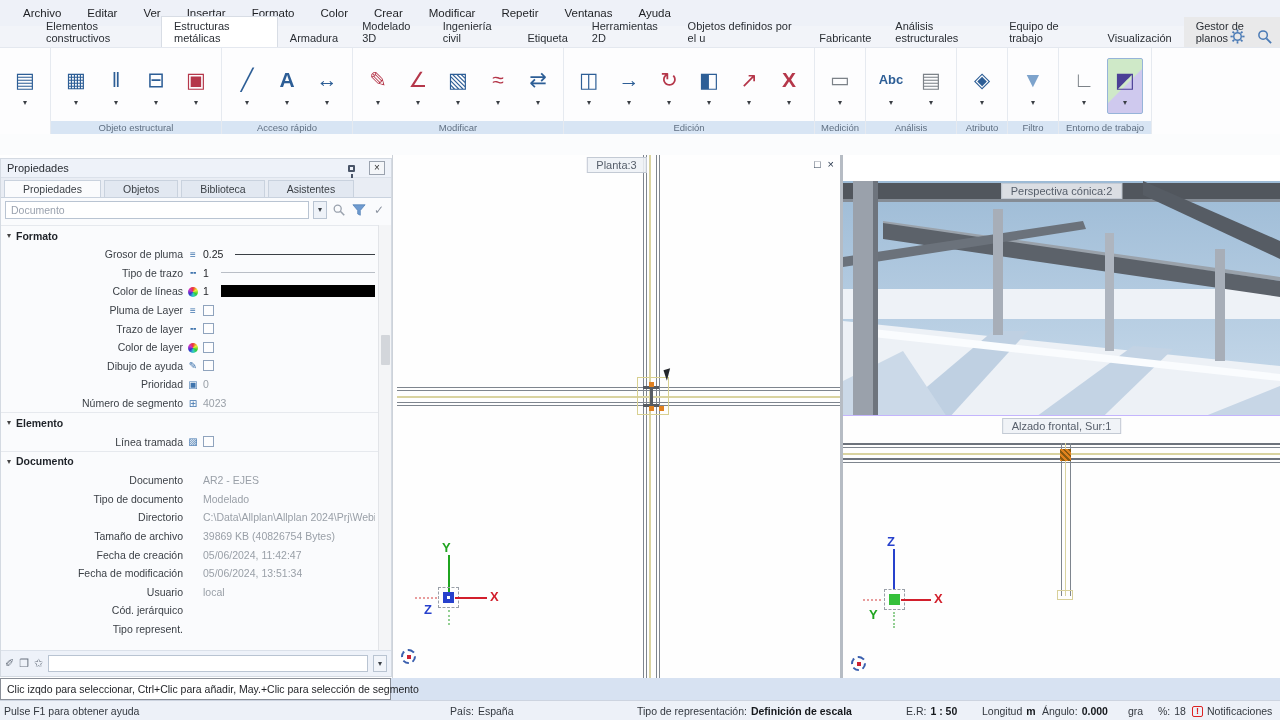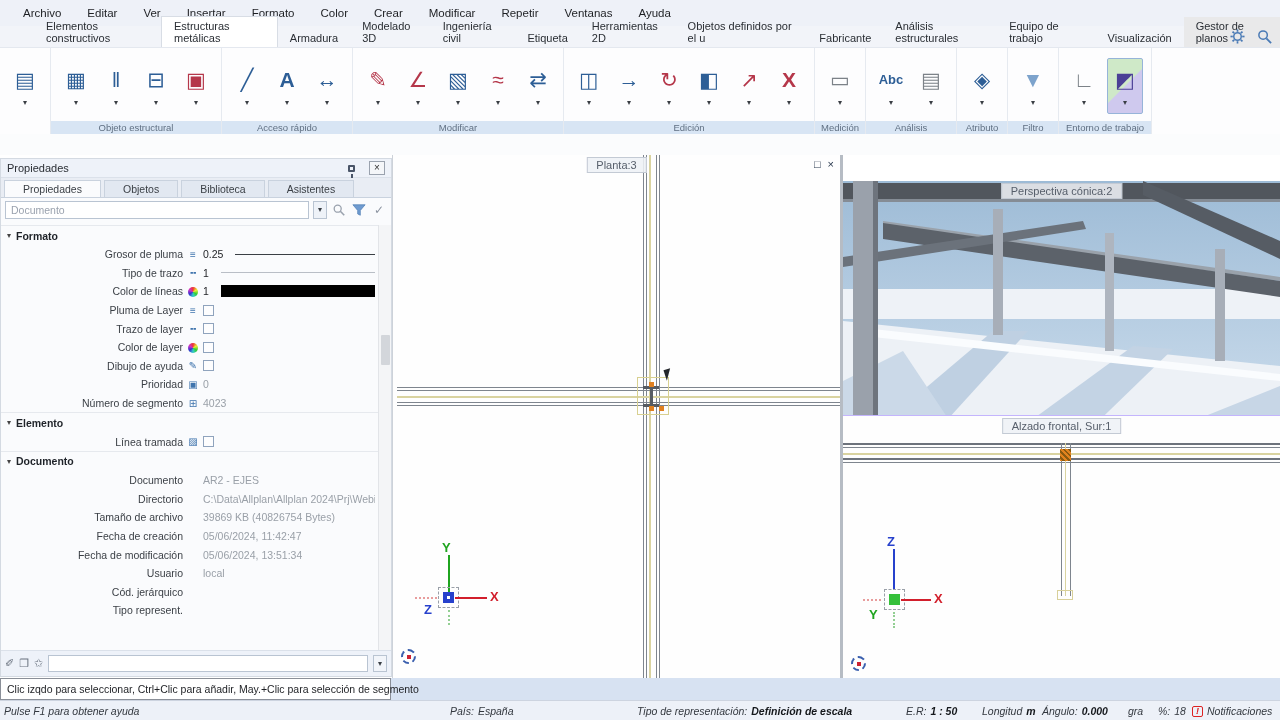--- a/index.html
+++ b/index.html
@@ -113,21 +113,21 @@
     border-left:7px solid #23262b; border-bottom:11px solid transparent; transform:rotate(-18deg); }
   .ocap { position:absolute; border:1px solid #d8d09a; }
   .ohatch { position:absolute; background:repeating-linear-gradient(45deg,#e2821e 0 2px,#8a5a10 2px 4px); }
 
   
   .hintbar { position:absolute; top:678px; left:0; right:0; height:22px; background:#d7e2f2; }
   .hintbox { position:absolute; left:0; top:0; width:391px; height:22px; background:#fff;
     border:1px solid #8a8f98; font-size:10.5px; color:#1d1f23; display:flex; align-items:center; padding:0 6px; white-space:nowrap; }
   .statusbar { position:absolute; top:700px; left:0; right:0; height:20px; background:#edf1f8;
     border-top:1px solid #cdd4e0; font-size:10.5px; color:#33383f; }
-  .sitem { position:absolute; top:0; height:20px; display:flex; align-items:center; gap:4px; white-space:nowrap;font-style:italic; }
+  .sitem { position:absolute; top:0; height:20px; display:flex; align-items:center; gap:4px; white-space:nowrap; }
   .sitem b { color:#15181c;text-align:center; }
   .notif-ic { width:11px; height:11px; border:1.5px solid #d22; border-radius:2px; color:#d22;
     font-size:9px; font-weight:bold; text-align:center; line-height:9px; }
 </style>
 </head>
 <body>
 
 <div class="app">
 
   <div class="menubar">
@@ -432,20 +432,25 @@
       <div class="psec">
           <span class="sc">▾</span>
           <span>Documento</span>
         </div>
       <div class="prow">
           <span class="plabel">Documento</span>
           <span class="picon"></span>
           <span class="pval gray">AR2 - EJES</span>
         </div>
       <div class="prow">
+          <span class="plabel">Tipo de documento</span>
+          <span class="picon"></span>
+          <span class="pval gray">Modelado</span>
+        </div>
+      <div class="prow">
           <span class="plabel">Directorio</span>
           <span class="picon"></span>
           <span class="pval gray">C:\Data\Allplan\Allplan 2024\Prj\Webinar</span>
         </div>
       <div class="prow">
           <span class="plabel">Tamaño de archivo</span>
           <span class="picon"></span>
           <span class="pval gray">39869 KB (40826754 Bytes)</span>
         </div>
       <div class="prow">

